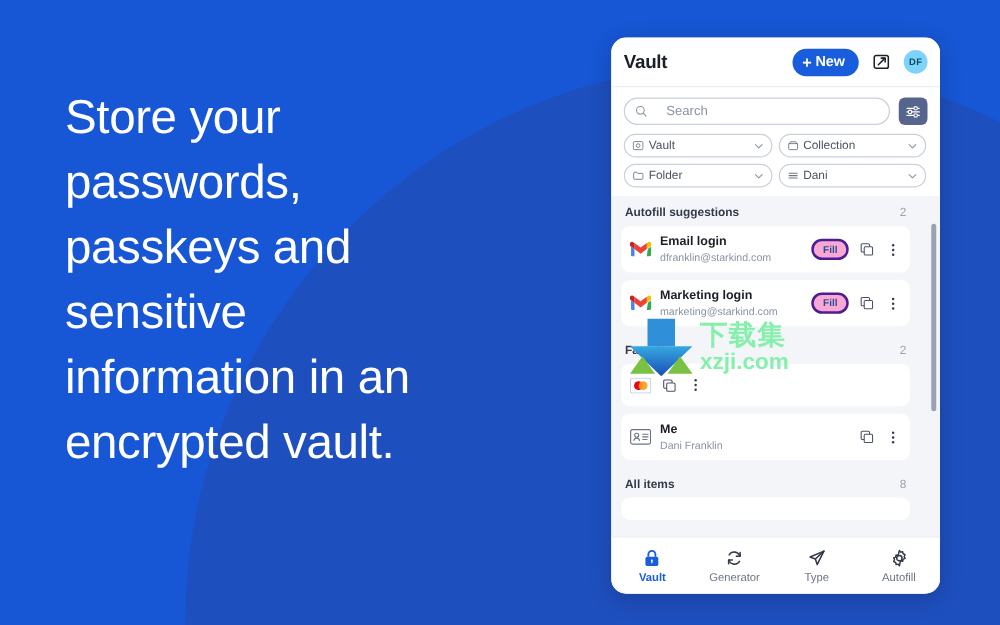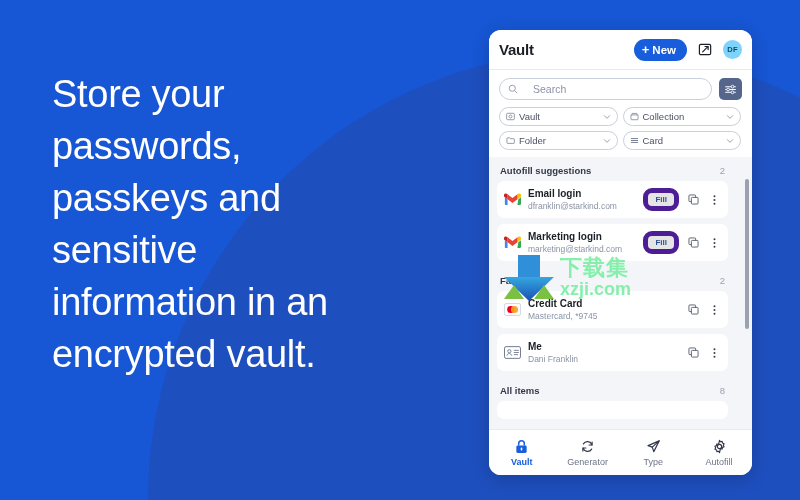--- a/index.html
+++ b/index.html
@@ -163,22 +163,22 @@
   }
   .card-icon {
     width: 17px; height: 17px; flex: 0 0 17px;
     display: flex; align-items: center; justify-content: center;
   }
   .card-text { flex: 1; min-width: 0; }
   .card-title { font-size: 10px; color: #1b1f26; font-weight: 700; line-height: 13px; }
   .card-sub { font-size: 8.5px; color: #8a93a5; line-height: 12px;
               white-space: nowrap; overflow: hidden; text-overflow: ellipsis; }
   .fill-pill {
-    background: #e5e5e5;
-    border: 5px solid #4c1d95;
+    background: #f9a8d4;
+    border: 2px solid #4c1d95;
     color: #2b4f96;
     font-size: 8px; font-weight: 700;
     border-radius: 9px;
     padding: 2px 7px;
     cursor: pointer;
   }
   .act { width: 14px; display: flex; align-items: center; justify-content: center; cursor: pointer; }
 
   
   .scrollbar {
@@ -308,21 +308,21 @@
       <span class="lbl">Folder</span>
       <svg width="8" height="8" viewBox="0 0 12 12">
         <path d="M2 4 L6 8 L10 4" fill="none" stroke="#8a93a5" stroke-width="1.3" stroke-linecap="round" stroke-linejoin="round"></path>
       </svg>
     </div>
 
     <div class="chip">
       <svg width="9" height="9" viewBox="0 0 14 14">
         <path d="M2 4h10M2 7h10M2 10h10" stroke="#6b7486" stroke-width="1.4" stroke-linecap="round"></path>
       </svg>
-      <span class="lbl">Card</span>
+      <span class="lbl">Dani</span>
       <svg width="8" height="8" viewBox="0 0 12 12">
         <path d="M2 4 L6 8 L10 4" fill="none" stroke="#8a93a5" stroke-width="1.3" stroke-linecap="round" stroke-linejoin="round"></path>
       </svg>
     </div>
   </div>
 
   <div class="list">
     <div class="scrollbar"></div>
     <div class="list-inner">
 
@@ -396,24 +396,20 @@
         <span class="count">2</span>
       </div>
 
       <div class="card">
         <div class="card-icon">
           <svg width="17" height="13" viewBox="0 0 20 15">
             <rect x="0.5" y="0.5" width="19" height="14" rx="2" fill="#fff" stroke="#c9cfdb" stroke-width="1"></rect>
             <circle cx="8" cy="7.5" r="4.2" fill="#eb001b"></circle>
             <circle cx="12.3" cy="7.5" r="4.2" fill="#f79e1b" opacity="0.92"></circle>
           </svg>
-        </div>
-        <div class="card-text">
-          <div class="card-title">Credit Card</div>
-          <div class="card-sub">Mastercard, *9745</div>
         </div>
         <div class="act">
           <svg width="11" height="11" viewBox="0 0 14 14">
             <rect x="1.2" y="1.2" width="8.5" height="8.5" rx="1.2" fill="none" stroke="#4a5263" stroke-width="1.1"></rect>
             <rect x="4.3" y="4.3" width="8.5" height="8.5" rx="1.2" fill="#fff" stroke="#4a5263" stroke-width="1.1"></rect>
           </svg>
         </div>
         <div class="act">
           <svg width="3" height="12" viewBox="0 0 4 14">
             <circle cx="2" cy="2" r="1.3" fill="#33394a"></circle>

